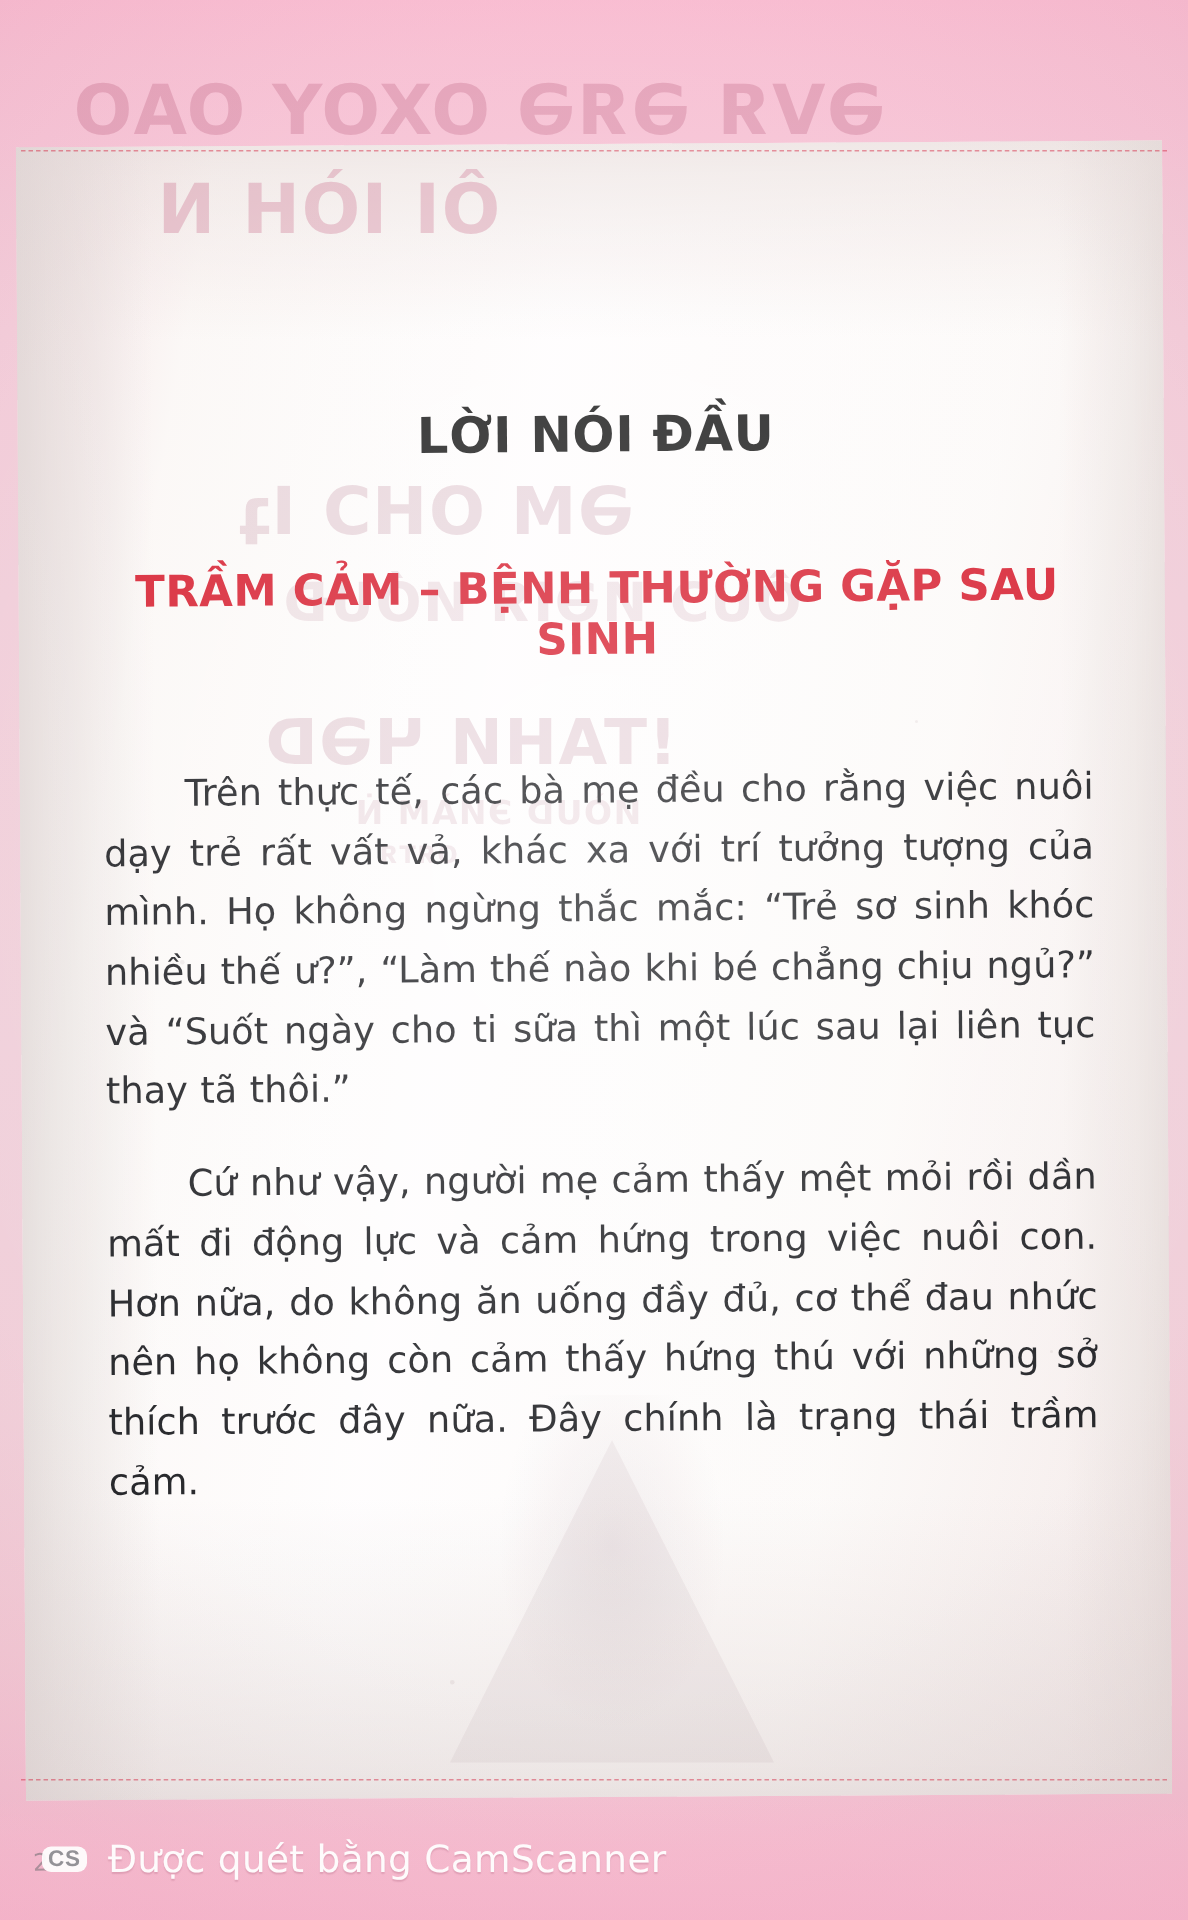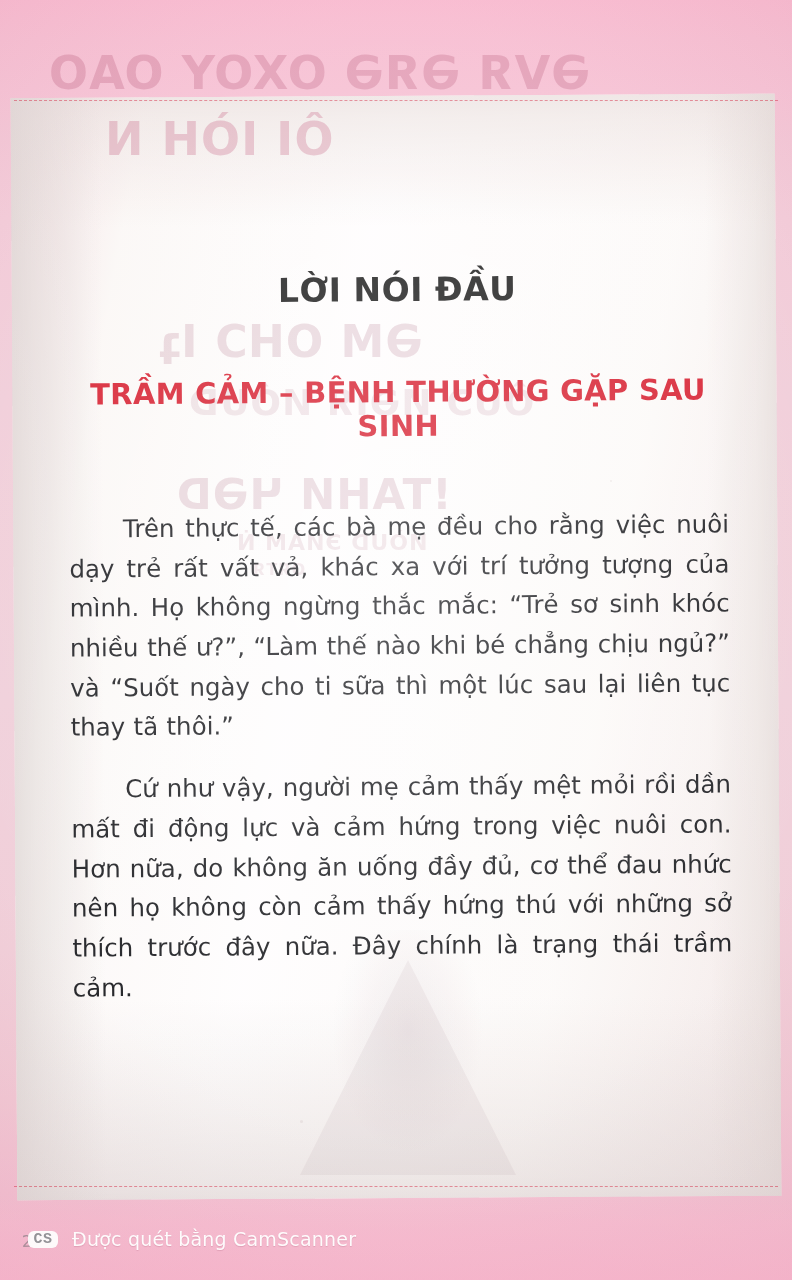--- a/index.html
+++ b/index.html
@@ -199,26 +199,26 @@
     height: 17px;
     border-radius: 6px;
     background: #ffffff;
     color: #8c8f93;
     font-size: 15px;
     font-weight: 700;
     display: flex;
     align-items: center;
     justify-content: center;
     letter-spacing: 0.5px;
-    font-family: Liberation Mono, monospace;
+    font-family: Liberation Sans, sans-serif;
     opacity: 0.92;
   }
   .cs-text {
     margin-left: 14px;
-    font-size: 19px;
+    font-size: 25px;
     color: #ffffff;
     font-family: "DejaVu Sans", sans-serif;
     opacity: 0.95;
     letter-spacing: 0.2px;
     text-shadow: 0 1px 1px rgba(180,110,135,0.35);
   }
 
   
   .speck {
     position: absolute;

